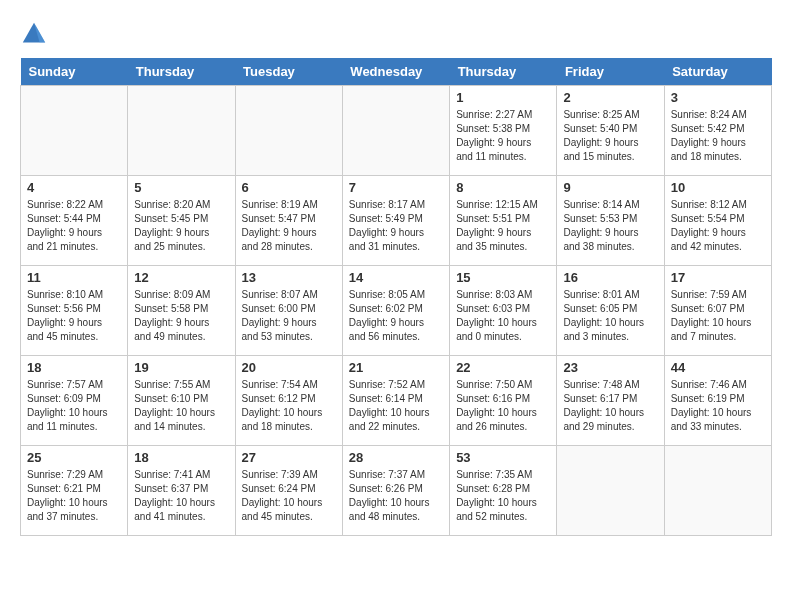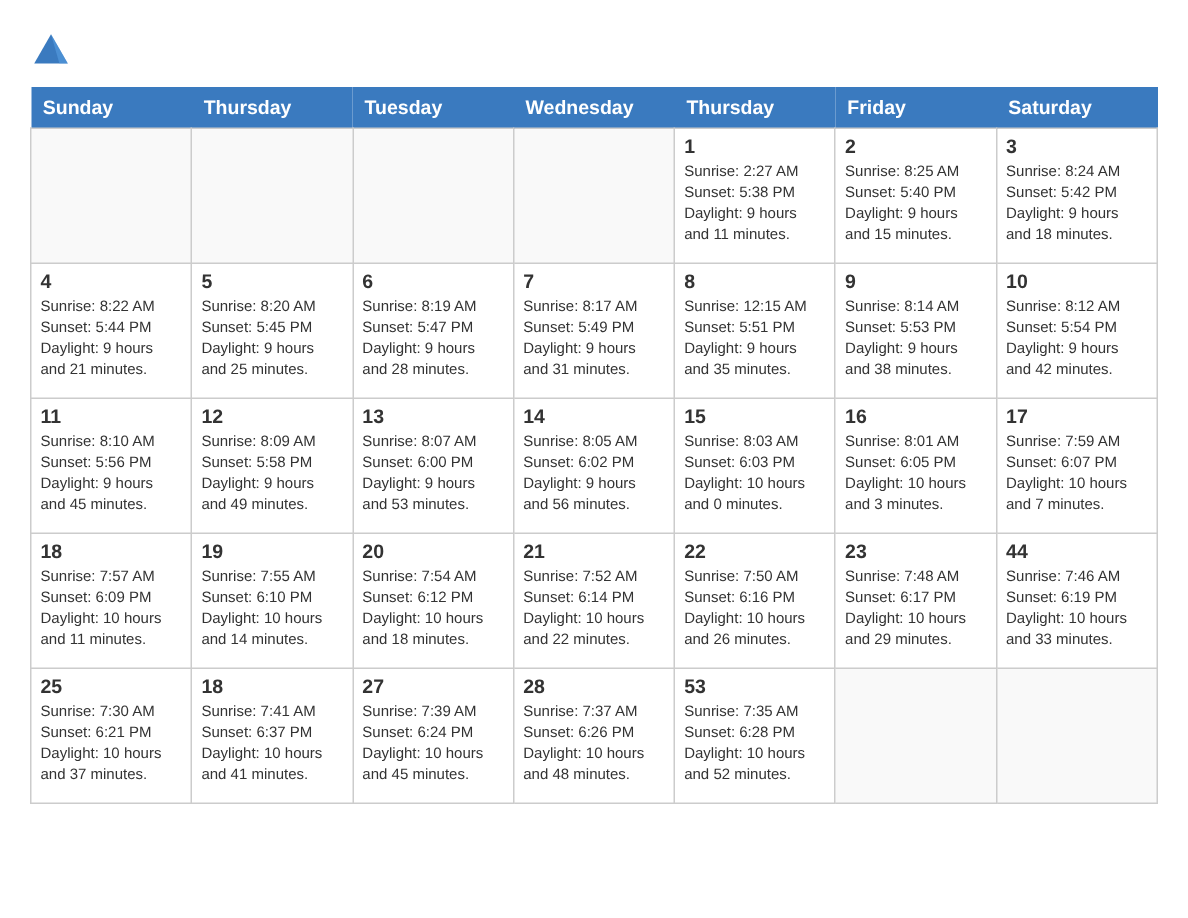--- a/index.html
+++ b/index.html
@@ -303,21 +303,21 @@
           <div class="day-number">44</div>
           <div class="day-info">Sunrise: 7:46 AM
 Sunset: 6:19 PM
 Daylight: 10 hours
 and 33 minutes.</div>
         </td>
       </tr>
       <tr>
         <td>
           <div class="day-number">25</div>
-          <div class="day-info">Sunrise: 7:30 AM
+          <div class="day-info">Sunrise: 7:29 AM
 Sunset: 6:21 PM
 Daylight: 10 hours
 and 37 minutes.</div>
         </td>
         <td>
           <div class="day-number">18</div>
           <div class="day-info">Sunrise: 7:41 AM
 Sunset: 6:37 PM
 Daylight: 10 hours
 and 41 minutes.</div>

